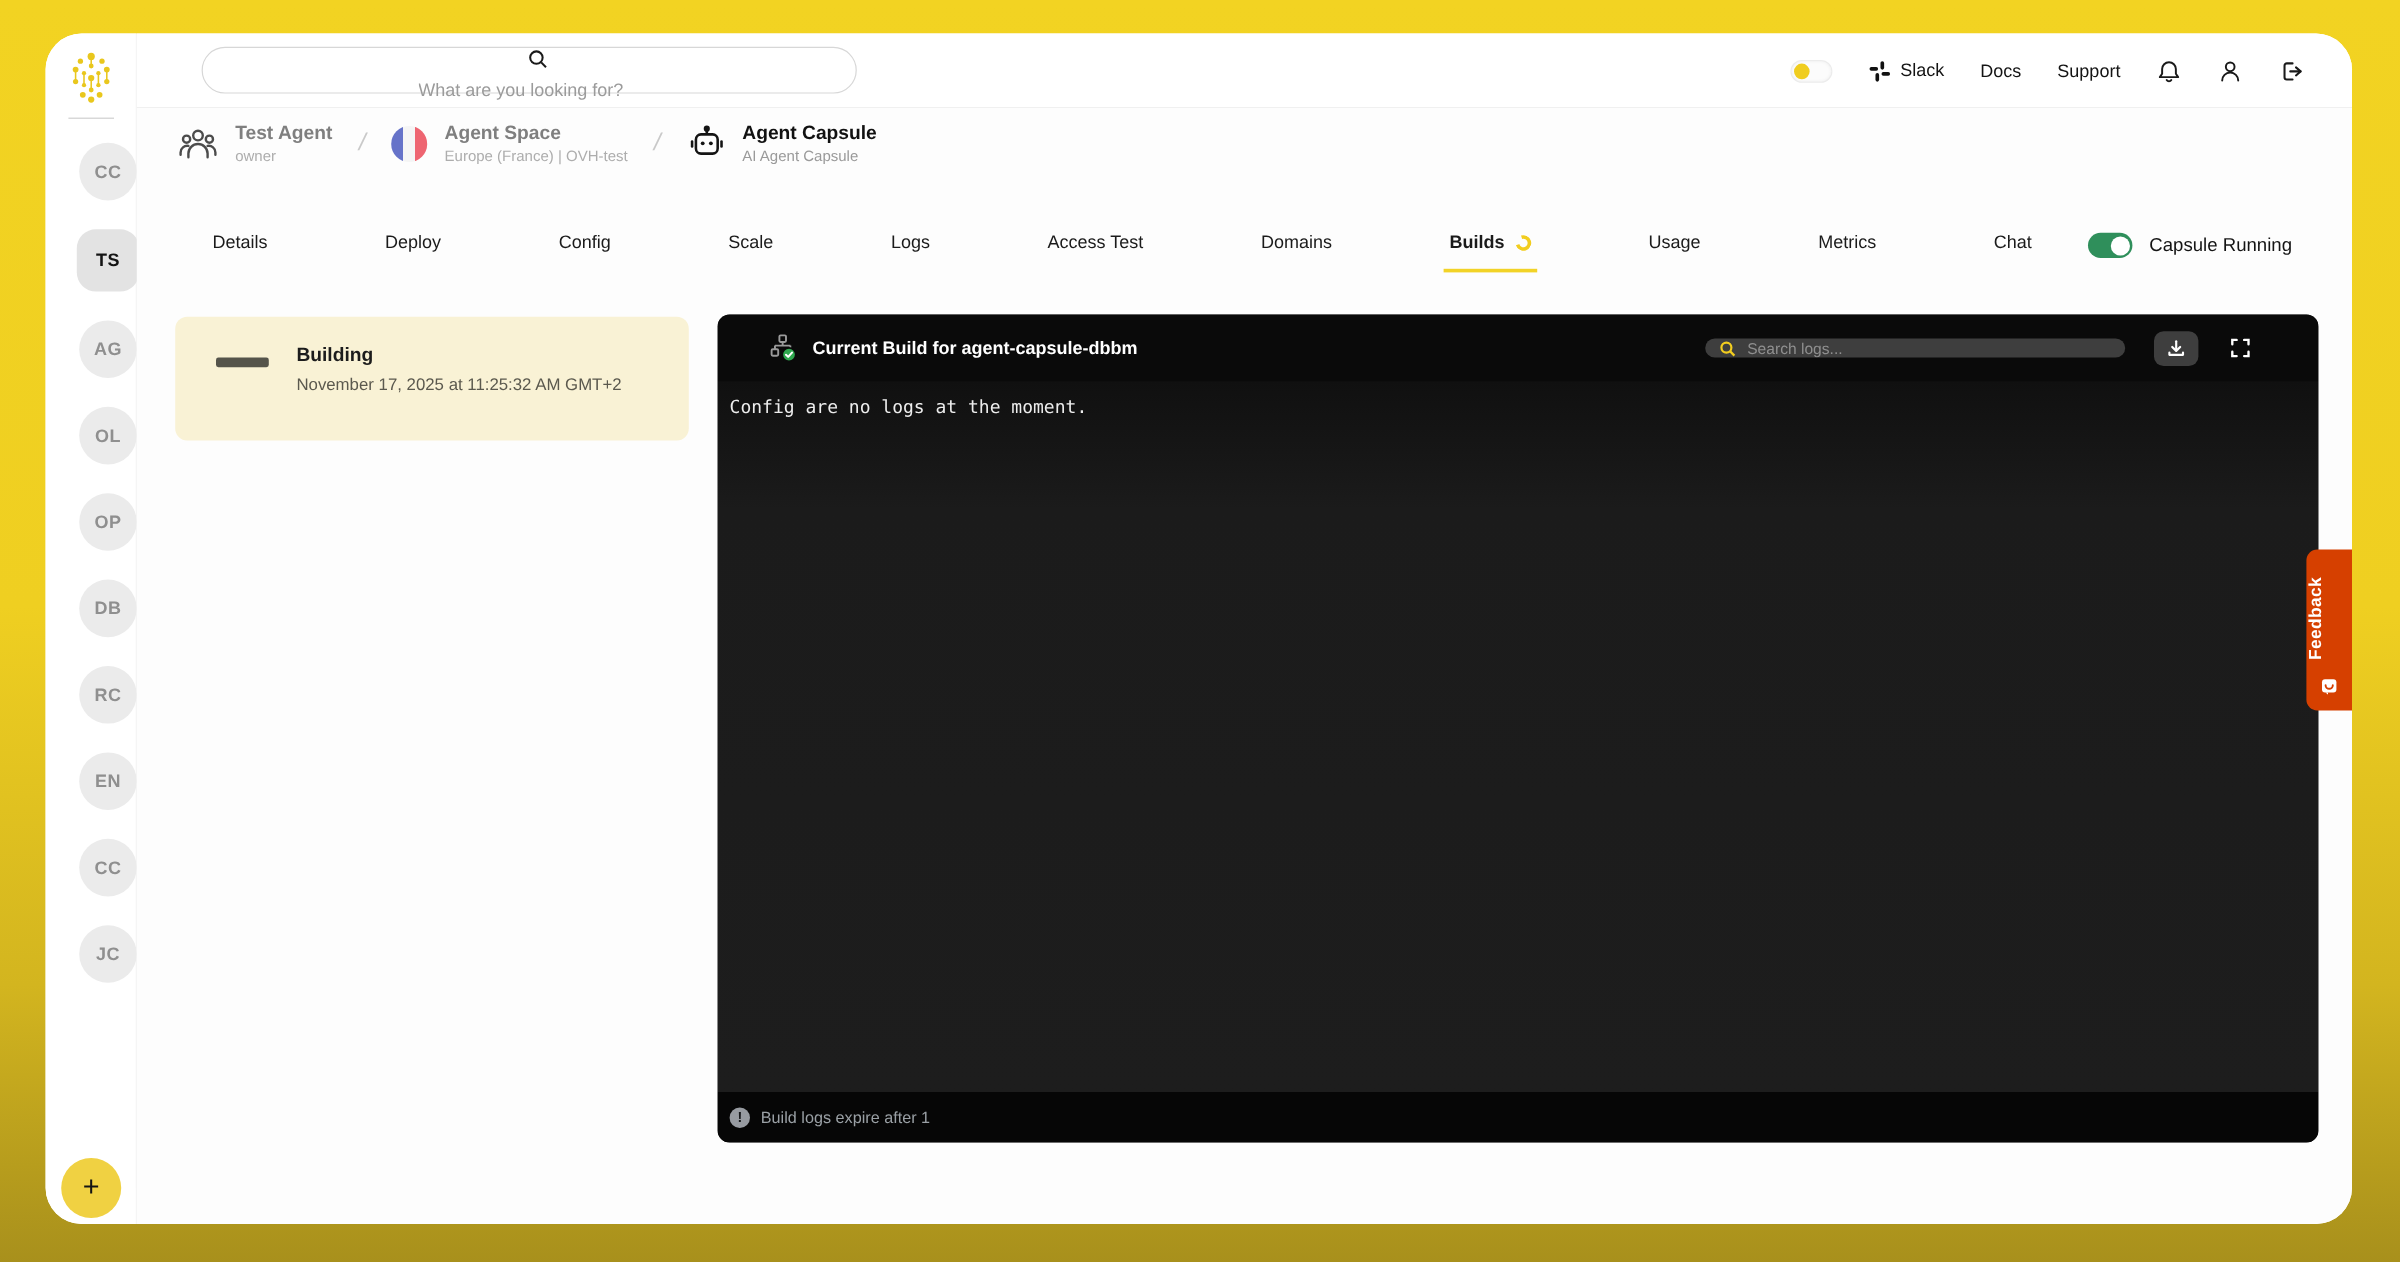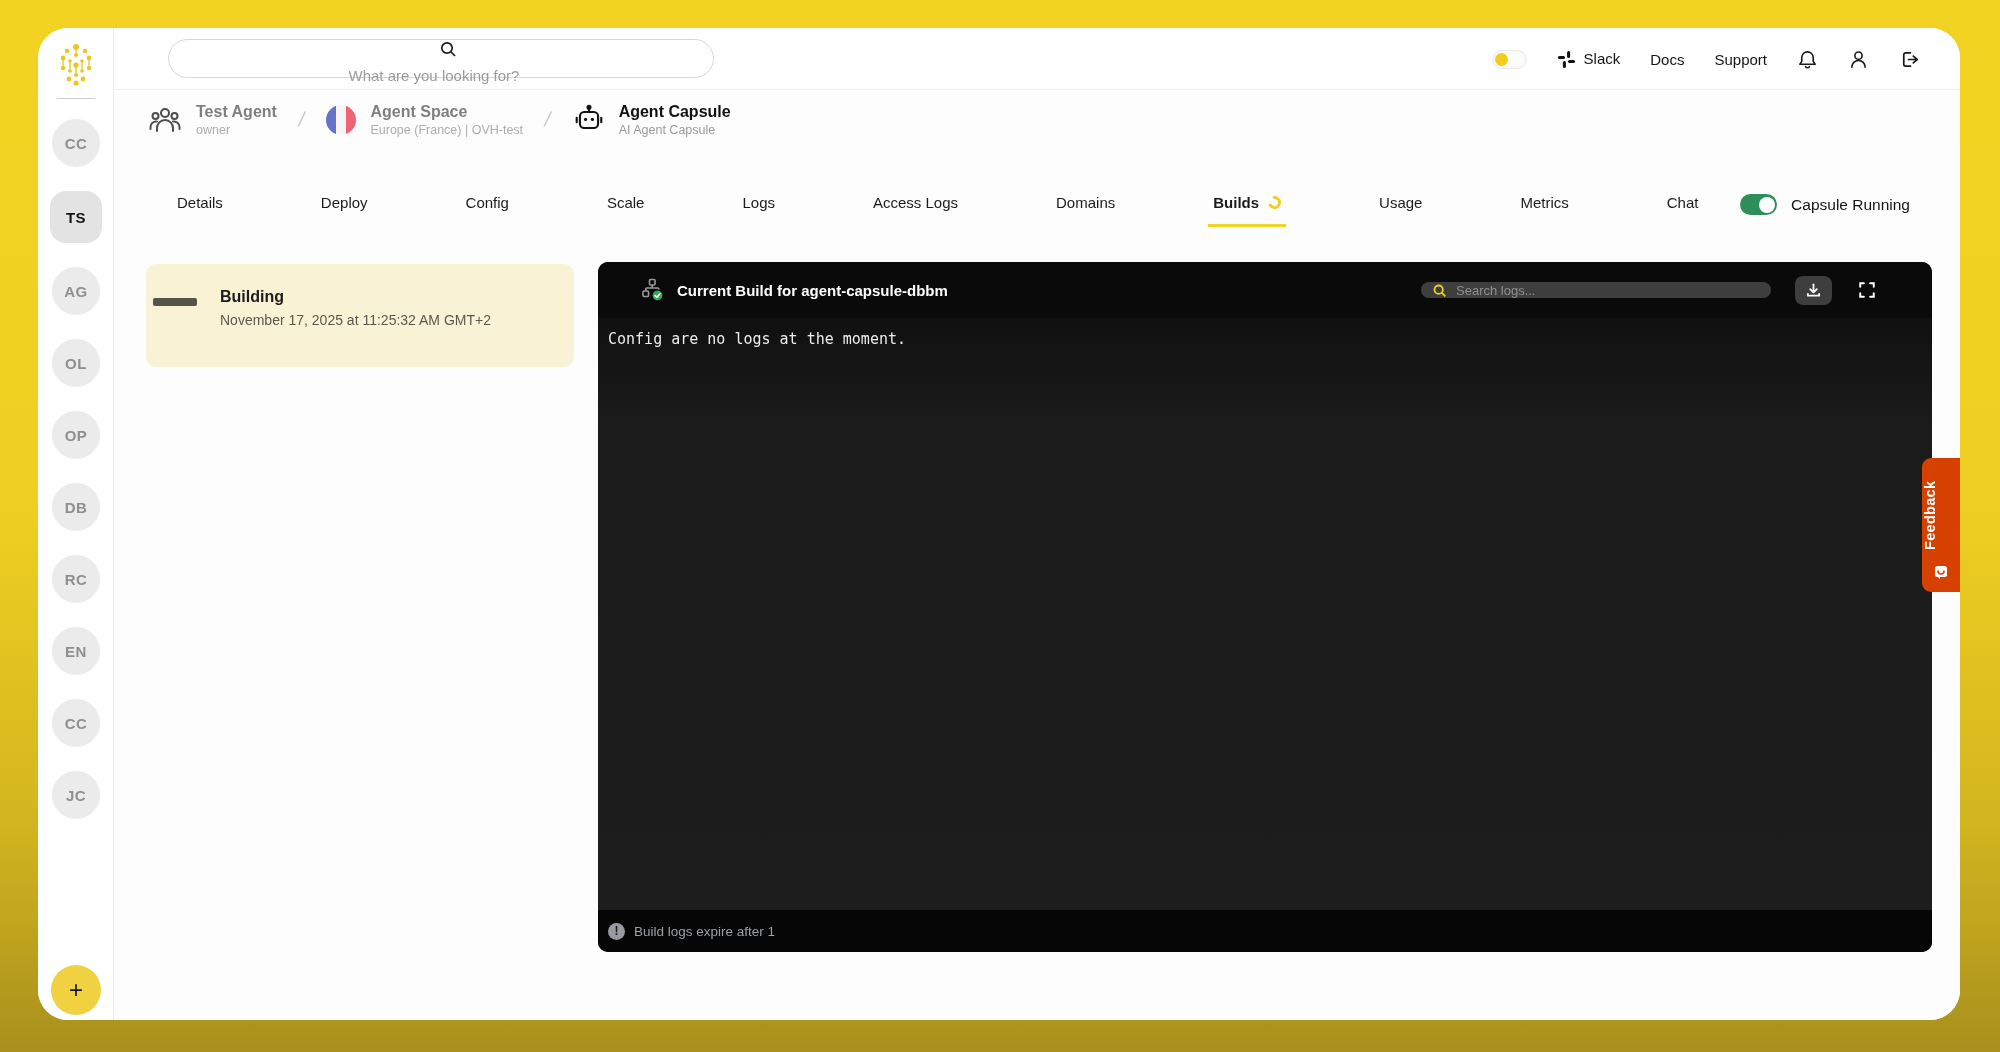--- a/index.html
+++ b/index.html
@@ -10,21 +10,21 @@
     position:relative; color:#161616;
   }
   .window {
     position:absolute; left:38px; top:28px; width:1922px; height:992px;
     background:#ffffff; border-radius:30px;
   }
   
   .sidebar { position:absolute; left:0; top:0; width:76px; height:992px; border-right:1px solid #ededed; border-radius:30px 0 0 30px; background:#fff; }
   .logo { position:absolute; left:16px; top:12px; width:44px; height:48px; cursor:pointer; }
   .logo-divider { position:absolute; left:19px; top:70px; width:38px; height:1px; background:#cfcfcf; }
-  .avatars { position:absolute; left:0; top:91px; width:76px; display:flex; flex-direction:column; align-items:center; gap:24px; }
+  .avatars { position:absolute; left:14px; top:91px; width:76px; display:flex; flex-direction:column; align-items:center; gap:24px; }
   .avatar {
     width:48px; height:48px; border-radius:50%; background:#ebebeb;
     display:flex; align-items:center; justify-content:center;
     font-size:15px; font-weight:600; color:#8f8f8f; letter-spacing:.5px; cursor:pointer;
   }
   .avatar.selected { background:#e3e3e3; color:#141414; font-weight:700; border-radius:16px; width:52px; height:52px; }
   .add-btn {
     position:absolute; left:13px; top:937px; width:50px; height:50px; border-radius:50%;
     background:#f0d142; border:none; font-size:24px; font-weight:500; color:#141414; cursor:pointer;
     font-family:"Liberation Sans", sans-serif;
@@ -55,21 +55,21 @@
   .tab { font-size:15px; font-weight:500; color:#1b1b1b; padding:4px 5px 13px; cursor:pointer; white-space:nowrap; display:flex; align-items:center; gap:9px; }
   .tab.active { font-weight:700; border-bottom:3px solid #f2d327; }
   .spinner { width:13px; height:13px; border-radius:50%; border:3px solid #f2cd1f; border-left-color:transparent; transform:rotate(28deg); }
   .capsule-status { position:absolute; right:26px; top:4px; display:flex; align-items:center; gap:14px; }
   .toggle-green { width:37px; height:21px; border-radius:11px; background:#2f8f5b; position:relative; cursor:pointer; }
   .toggle-green .knob { position:absolute; right:2.5px; top:2.5px; width:16px; height:16px; border-radius:50%; background:#fff; }
   .capsule-label { font-size:15.5px; font-weight:500; color:#141414; }
   
   .build-card {
     position:absolute; left:32px; top:174px; width:428px; height:103px;
-    background:#f9f2d5; border-radius:10px; display:flex; padding:24px 20px 0 7px; gap:23px; cursor:pointer;
+    background:#f9f2d5; border-radius:10px; display:flex; padding:24px 20px 0 34px; gap:23px; cursor:pointer;
   }
   .build-dash { width:44px; height:8px; border-radius:2px; background:#55544a; margin-top:10px; flex:none; }
   .build-title { font-size:16px; font-weight:700; color:#1c1c1c; }
   .build-time { font-size:14px; color:#5b594e; margin-top:6px; }
   
   .log-panel { position:absolute; left:484px; top:172px; width:1334px; height:690px; border-radius:10px; background:#141414; display:flex; flex-direction:column; overflow:hidden; }
   .log-header { height:56px; background:#0a0a0a; display:flex; align-items:center; padding:0 22px 0 42px; gap:12px; flex:none; }
   .log-title { font-size:15px; font-weight:700; color:#fff; }
   .log-header .spacer { flex:1; }
   .log-search { width:350px; height:16px; border-radius:13px; background:#3e3e3e; display:flex; align-items:center; gap:9px; padding-left:11px; }
@@ -252,21 +252,21 @@
         </div>
       </div>
     </div>
 
     <div class="tabs-row">
       <div class="tab">Details</div>
       <div class="tab">Deploy</div>
       <div class="tab">Config</div>
       <div class="tab">Scale</div>
       <div class="tab">Logs</div>
-      <div class="tab">Access Logs</div>
+      <div class="tab">Access Test</div>
       <div class="tab">Domains</div>
       <div class="tab active">
         <span>Builds</span>
         <span class="spinner"></span>
       </div>
       <div class="tab">Usage</div>
       <div class="tab">Metrics</div>
       <div class="tab">Chat</div>
       <div class="capsule-status">
         <div class="toggle-green">

